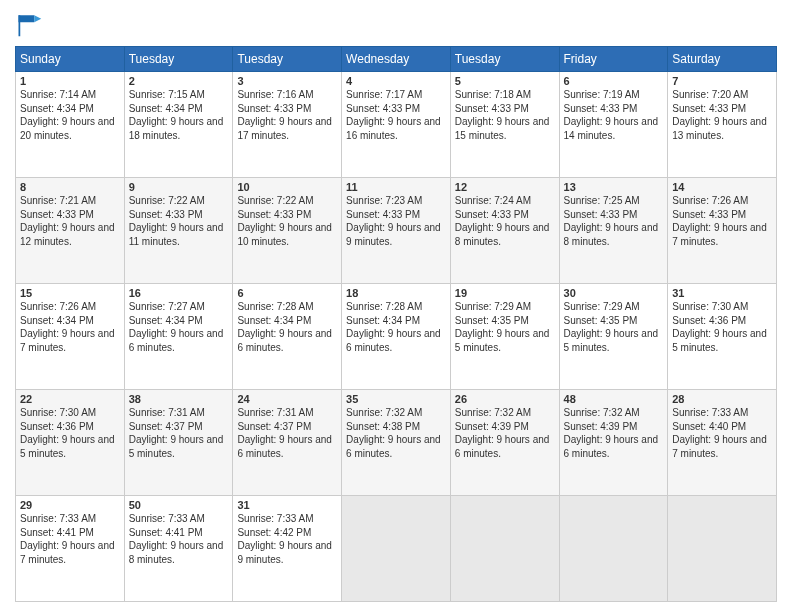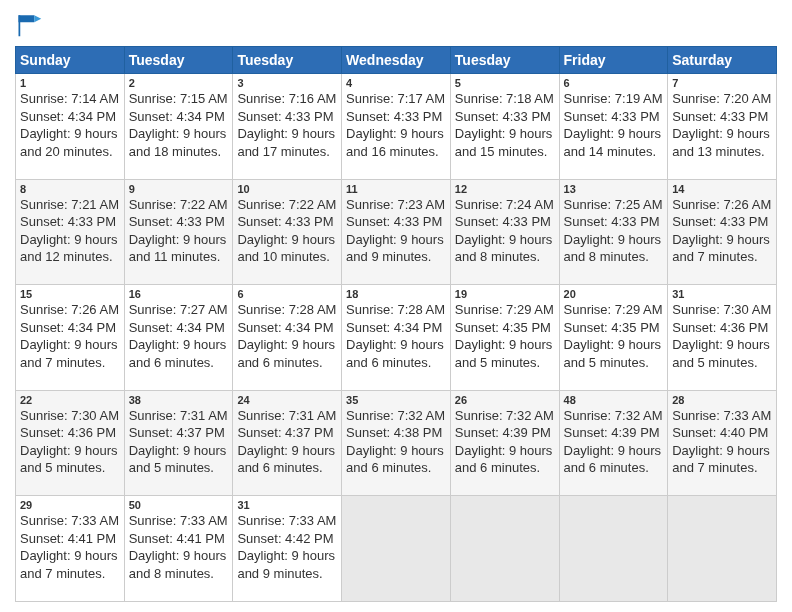--- a/index.html
+++ b/index.html
@@ -55,22 +55,22 @@
     }
     .calendar {
       flex: 1;
       border-collapse: collapse;
       width: 100%;
       table-layout: fixed;
     }
     .calendar th {
       background-color: #2d6db5;
       color: #fff;
-      font-size: 14px;
-      font-weight: bold;
+      font-size: 12px;
+      font-weight: normal;
       padding: 5px 4px;
       text-align: left;
       border: 1px solid #2060a0;
     }
     .calendar td {
       border: 1px solid #ccc;
       vertical-align: top;
       padding: 3px 4px;
       font-size: 9.5px;
       color: #333;
@@ -82,21 +82,21 @@
     .calendar td.empty {
       background: #e8e8e8;
     }
     .day-num {
       font-size: 11px;
       font-weight: bold;
       display: block;
       margin-bottom: 1px;
     }
     .day-info {
-      font-size: 13px;
+      font-size: 10px;
       line-height: 1.35;
       color: #333;
     }
   </style>
 </head>
 <body>
 
 <div class="page">
   <div class="header">
     <div class="logo">
@@ -206,21 +206,21 @@
           </td>
           <td>
             <span class="day-num">18</span>
             <div class="day-info">Sunrise: 7:28 AM<br>Sunset: 4:34 PM<br>Daylight: 9 hours and 6 minutes.</div>
           </td>
           <td>
             <span class="day-num">19</span>
             <div class="day-info">Sunrise: 7:29 AM<br>Sunset: 4:35 PM<br>Daylight: 9 hours and 5 minutes.</div>
           </td>
           <td>
-            <span class="day-num">20</span>
+            <span class="day-num">30</span>
             <div class="day-info">Sunrise: 7:29 AM<br>Sunset: 4:35 PM<br>Daylight: 9 hours and 5 minutes.</div>
           </td>
           <td>
             <span class="day-num">31</span>
             <div class="day-info">Sunrise: 7:30 AM<br>Sunset: 4:36 PM<br>Daylight: 9 hours and 5 minutes.</div>
           </td>
         </tr>
         <tr>
           <td>
             <span class="day-num">22</span>

